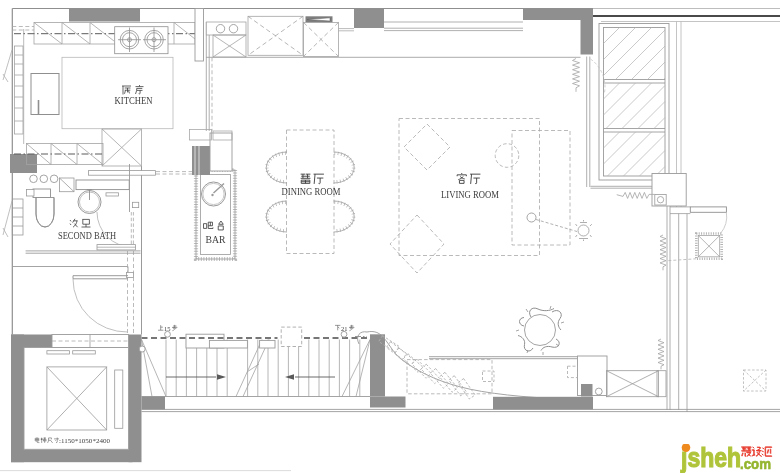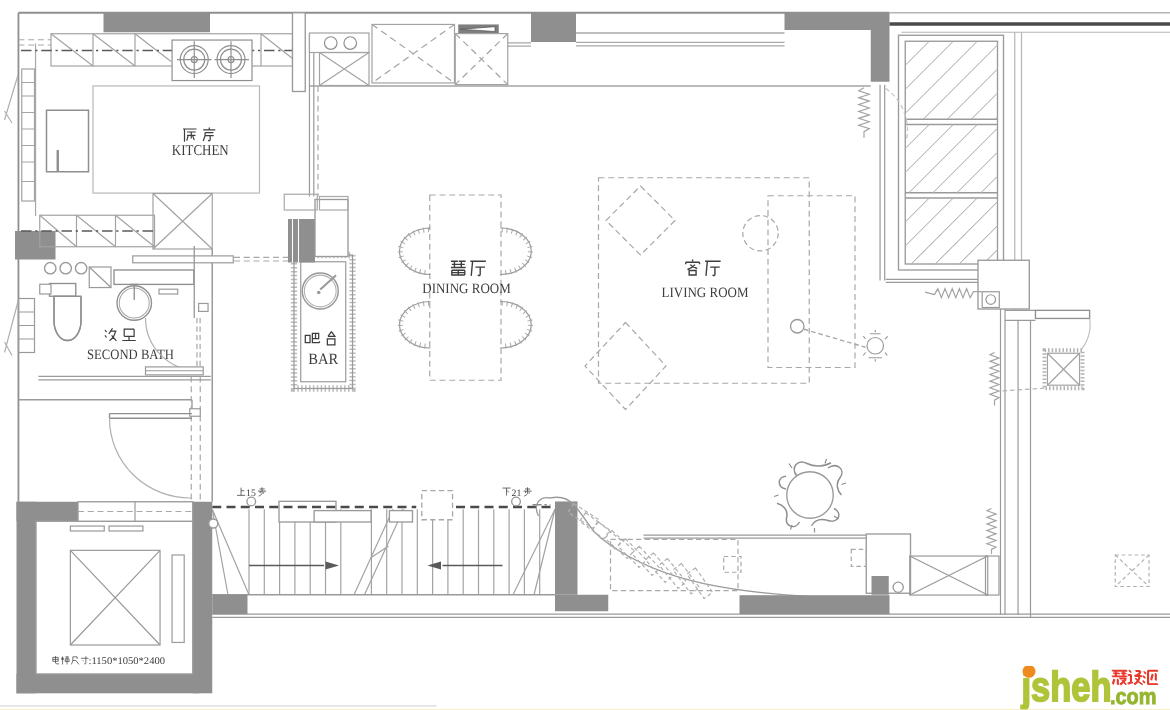--- a/index.html
+++ b/index.html
@@ -1,16 +1,16 @@
 <!DOCTYPE html>
 <html><head>
 <meta charset="utf-8">
 <style>
 html,body{margin:0;padding:0;background:#ffffff;}
-#plan{position:relative;width:780px;height:473px;background:#eab308;overflow:hidden;
+#plan{position:relative;width:780px;height:473px;background:#fdba74;overflow:hidden;
 font-family:"Liberation Sans",sans-serif;}
 text{font-family:"Liberation Serif",serif;fill:#3d3d3d;}
 svg{color:#3d3d3d;}
 .wm{font-family:"Liberation Sans",sans-serif;font-weight:bold;}
 </style>
 </head>
 <body>
 <div id="plan">
 <svg width="780" height="473" viewBox="0 0 780 473">
 <defs>

